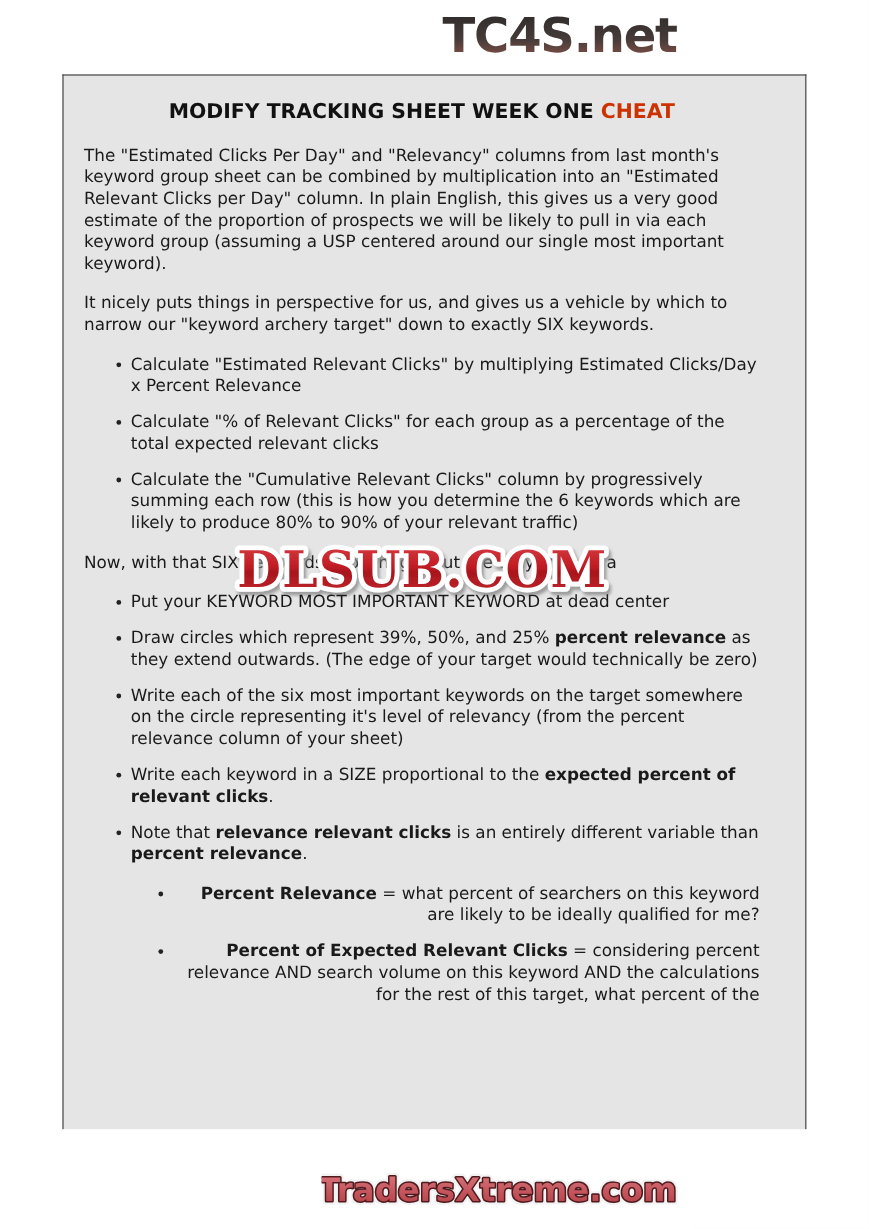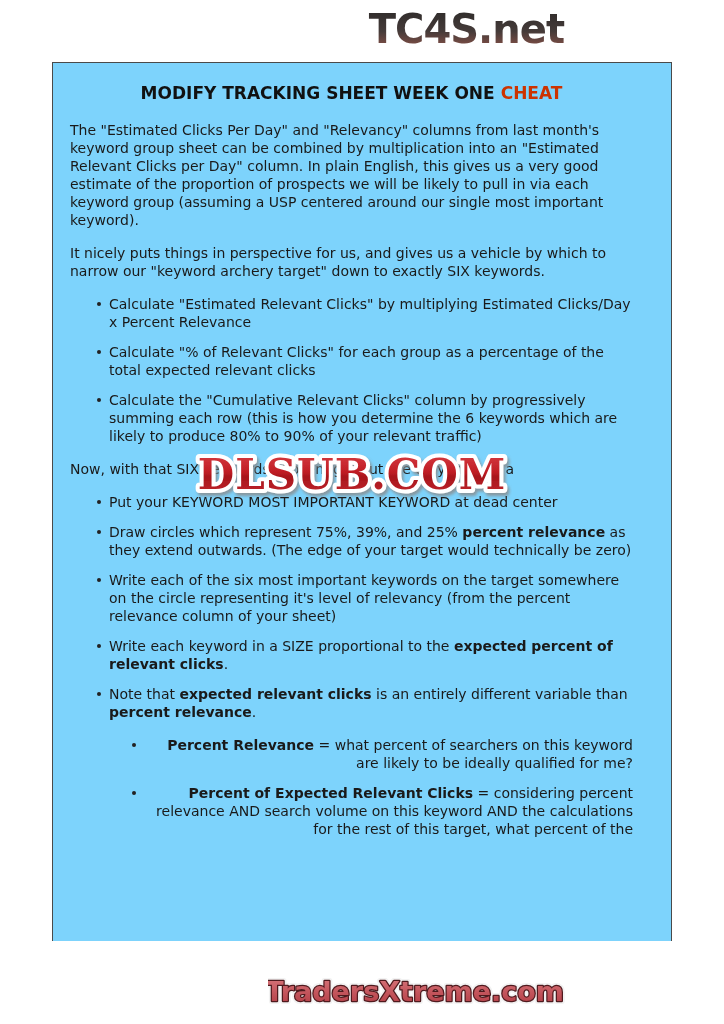--- a/index.html
+++ b/index.html
@@ -16,21 +16,21 @@
 
   
   .page {
     position: absolute;
     left: 52px; top: 62px;
     width: 620px; height: 879px;
     box-sizing: border-box;
     border: 1px solid #4a4a4a;
     border-bottom: none;
     padding: 20px 38px 0 17px;
-    background: #7dd3fc;
+    background: #e5e5e5;
     color: #1a1a1a;
     font-size: 14px;
     line-height: 18px;
     overflow: hidden;
   }
 
   .title {
     font-size: 17px; line-height: 20px; font-weight: bold;
     text-align: center; color: #111111;
     margin: 0 0 18px 0;
@@ -111,24 +111,24 @@
         </defs>
         <g filter="url(#wm-shadow)">
           <text x="160" y="45" text-anchor="middle" font-family="DejaVu Serif, Liberation Serif, serif" font-size="42" font-weight="bold" letter-spacing="1" fill="#ffffff" stroke="#ffffff" stroke-width="8" stroke-linejoin="round">DLSUB.COM</text>
           <text x="160" y="45" text-anchor="middle" font-family="DejaVu Serif, Liberation Serif, serif" font-size="42" font-weight="bold" letter-spacing="1" fill="url(#wm-grad)">DLSUB.COM</text>
         </g>
       </svg>
     </div>
 
     <ul class="bullets">
         <li><span>Put your KEYWORD MOST IMPORTANT KEYWORD at dead center</span></li>
-        <li><span>Draw circles which represent 75%, 39%, and 25% </span><span class="bold">percent relevance</span><span> as they extend outwards.  (The edge of your target would technically be zero)</span></li>
+        <li><span>Draw circles which represent 39%, 50%, and 25% </span><span class="bold">percent relevance</span><span> as they extend outwards.  (The edge of your target would technically be zero)</span></li>
         <li><span>Write each of the six most important keywords on the target somewhere on the circle representing it's level of relevancy (from the percent relevance column of your sheet)</span></li>
         <li><span>Write each keyword in a SIZE proportional to the </span><span class="bold">expected percent of relevant clicks</span><span>.</span></li>
-        <li><span>Note that </span><span class="bold">expected relevant clicks</span><span> is an entirely different variable than </span><span class="bold">percent relevance</span><span>.</span></li>
+        <li><span>Note that </span><span class="bold">relevance relevant clicks</span><span> is an entirely different variable than </span><span class="bold">percent relevance</span><span>.</span></li>
       </ul>
 
     <ul class="bullets sub">
         <li><span class="bold">Percent Relevance</span><span> = what percent of searchers on this keyword are likely to be ideally qualified for me?</span></li>
         <li><span class="bold">Percent of Expected Relevant Clicks</span><span> = considering percent relevance AND search volume on this keyword AND the calculations for the rest of this target, what percent of the</span></li>
       </ul>
 
   </div>
 
   <svg class="bottom-logo" width="300" height="44" viewBox="0 0 300 44">

